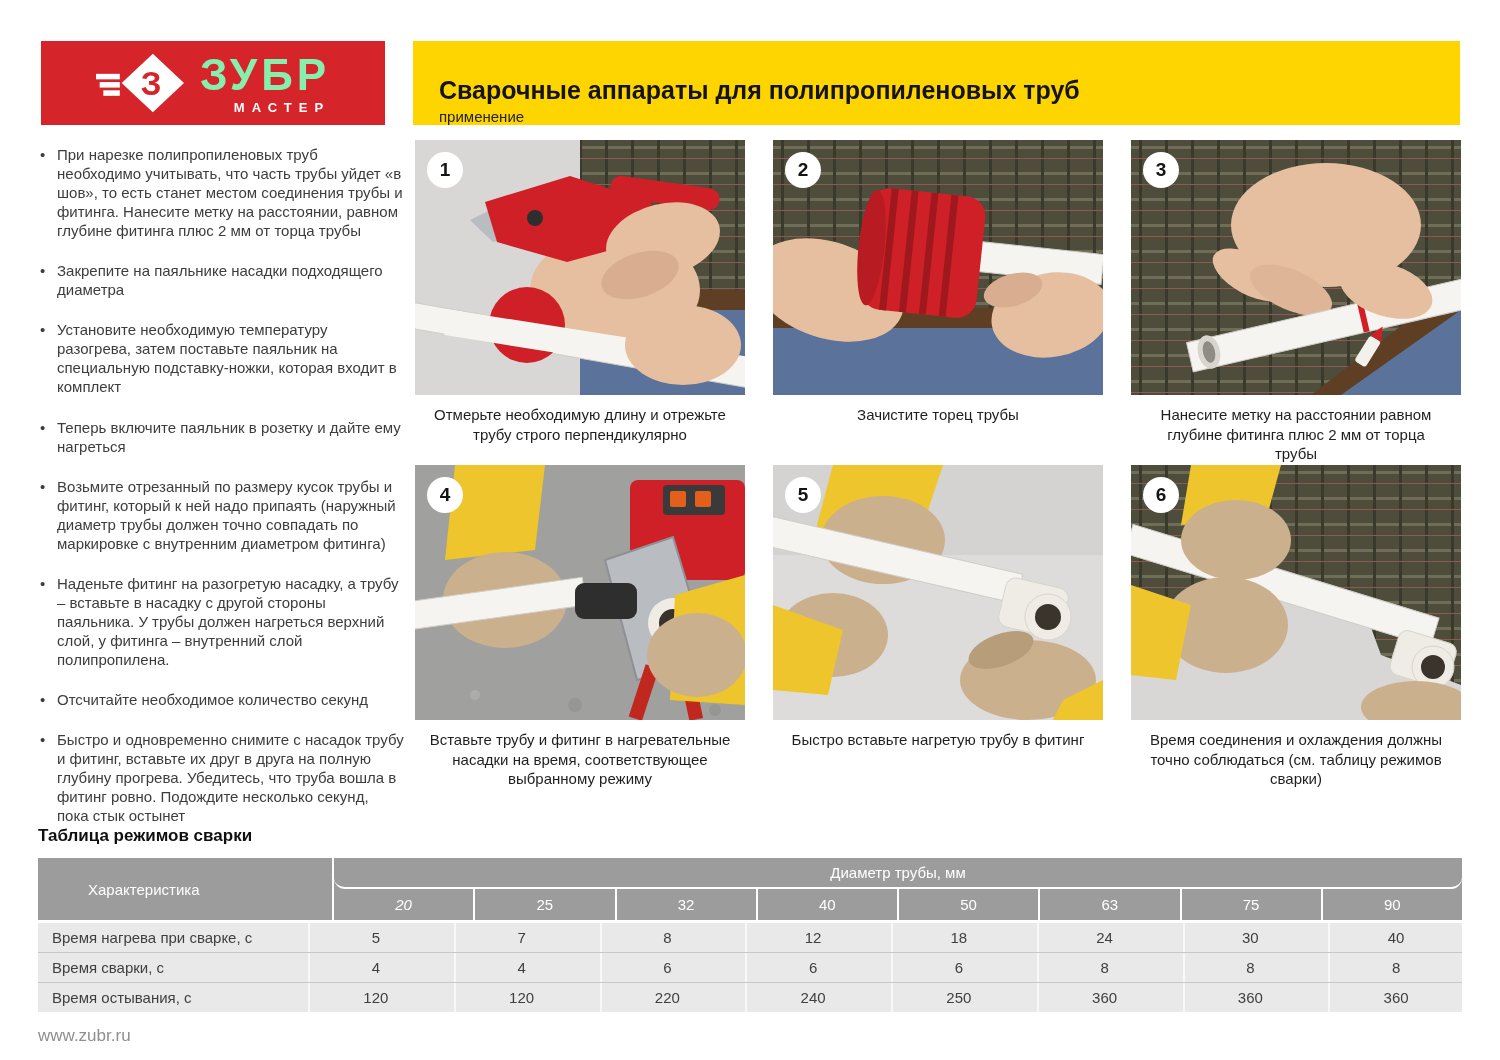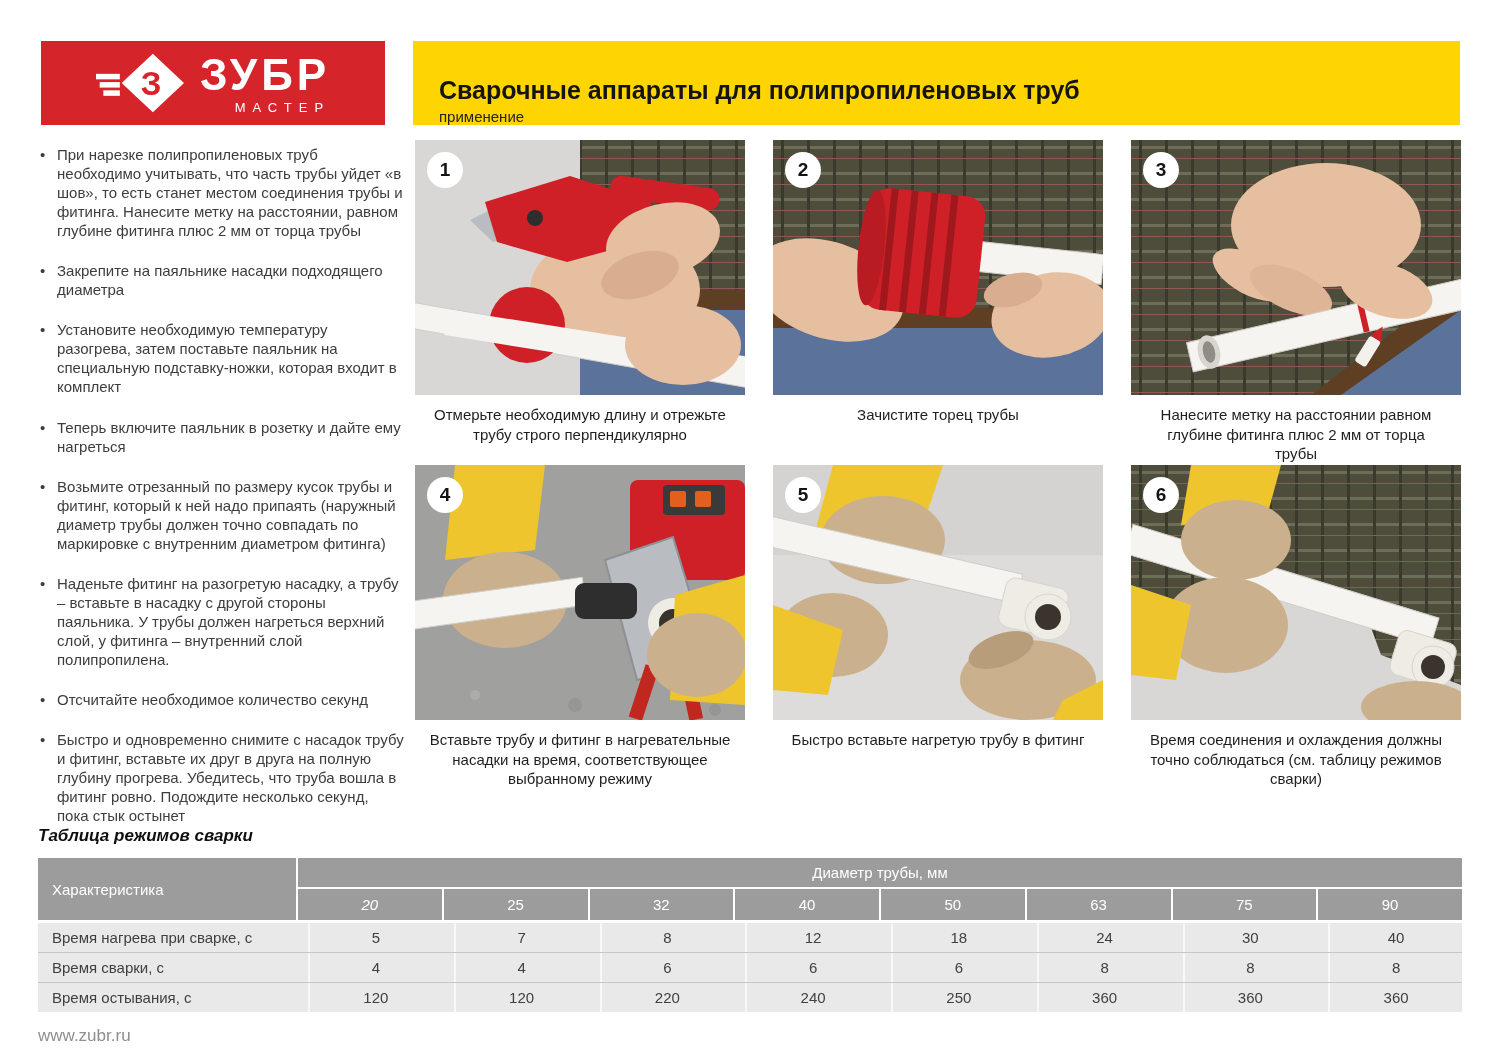--- a/index.html
+++ b/index.html
@@ -6,22 +6,22 @@
   body{
     width:1500px;height:1060px;position:relative;background:#ffffff;
     font-family:"Liberation Sans", sans-serif;color:#3d3d3d;overflow:hidden;
   }
   
   .logo-box{
     position:absolute;left:41px;top:41px;width:344px;height:84px;
     background:#d6242b;display:flex;align-items:center;justify-content:center;gap:16px;
   }
   .logo-text{display:flex;flex-direction:column;align-items:flex-end;line-height:1;}
-  .logo-main{color:#ffffff;font-weight:bold;font-size:44px;letter-spacing:4px;}
-  .logo-sub{color:#fff;font-weight:normal;font-size:13px;letter-spacing:7px;margin-top:4px;}
+  .logo-main{color:#86efac;font-weight:bold;font-size:44px;letter-spacing:4px;}
+  .logo-sub{color:#fff;font-weight:bold;font-size:13px;letter-spacing:7px;margin-top:4px;}
   .title-band{
     position:absolute;left:413px;top:41px;width:1047px;height:84px;background:#ffd500;
     display:flex;flex-direction:column;justify-content:flex-end;padding-left:26px;box-sizing:border-box;
   }
   .page-title{font-size:25px;font-weight:bold;color:#141414;line-height:1.1;}
   .page-subtitle{font-size:15px;color:#232323;margin-top:4px;}
   
   .intro{position:absolute;left:38px;top:145px;width:366px;}
   .intro ul{list-style:none;margin:0;padding:0;}
   .intro li{
@@ -41,25 +41,25 @@
     background:#ffffff;display:flex;align-items:center;justify-content:center;
     font-size:19px;font-weight:bold;color:#141414;
   }
   .caption{
     height:70px;box-sizing:border-box;padding:10px 14px 0;text-align:center;
     font-size:15px;line-height:1.3;color:#1f1f1f;
   }
   .caption.tall{height:106px;}
   
   .table-wrap{position:absolute;left:38px;top:826px;width:1424px;}
-  .table-title{font-size:17px;font-weight:bold;color:#101010;margin:0 0 12px 0;font-style:italic;}
+  .table-title{font-size:17px;font-weight:bold;color:#101010;margin:0 0 12px 0;}
   .tbl-header{display:flex;background:#9c9c9c;color:#ffffff;height:62px;margin-bottom:3px;}
-  .th-char{width:258px;display:flex;align-items:center;padding-left:14px;box-sizing:border-box;font-size:15px;}
+  .th-char{width:258px;display:flex;align-items:center;padding-left:14px;box-sizing:border-box;font-size:15px;margin-left:36px;}
   .th-right{flex:1;display:flex;flex-direction:column;border-left:2px solid #ffffff;}
-  .th-group{height:29px;border-bottom:2px solid #ffffff;display:flex;align-items:center;justify-content:center;font-size:15px;}
+  .th-group{height:29px;border-bottom:2px solid #ffffff;display:flex;align-items:center;justify-content:center;font-size:15px;border-radius:11px;}
   .th-nums{flex:1;display:flex;}
   .th-num{flex:1;display:flex;align-items:center;justify-content:center;font-size:15px;border-left:2px solid #ffffff;}
   .th-num:first-child{border-left:none;font-style:italic;}
   .tbl-row{display:flex;background:#e9e9e9;height:29px;gap:12px;}
   .tbl-row + .tbl-row{border-top:1px solid #c7c7c7;}
   .td-label{width:258px;display:flex;align-items:center;padding-left:14px;box-sizing:border-box;font-size:15px;color:#3f3f3f;}
   .td-val{flex:1;display:flex;align-items:center;justify-content:center;font-size:15px;color:#3f3f3f;border-left:2px solid #f8f8f8;}
   
   .footer-url{position:absolute;left:38px;top:1026px;font-size:17px;color:#8f8f8f;}
 </style>

